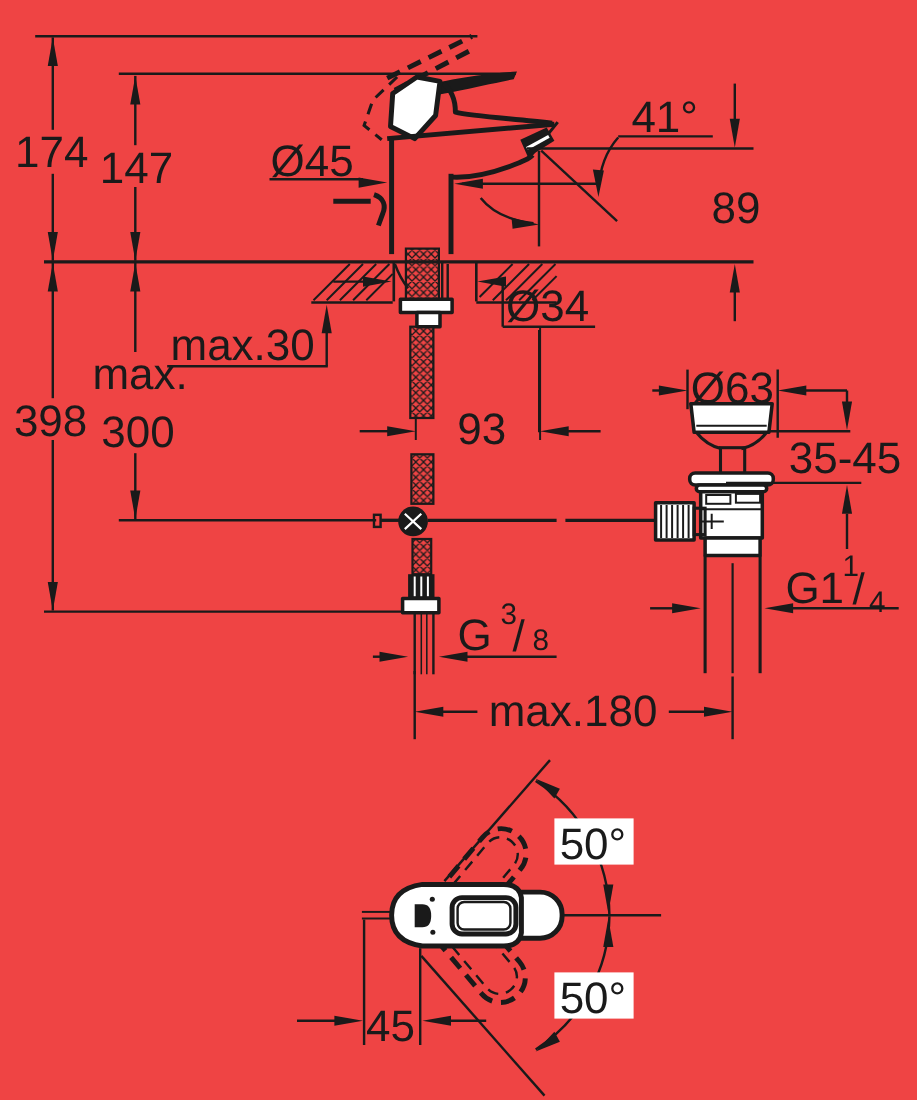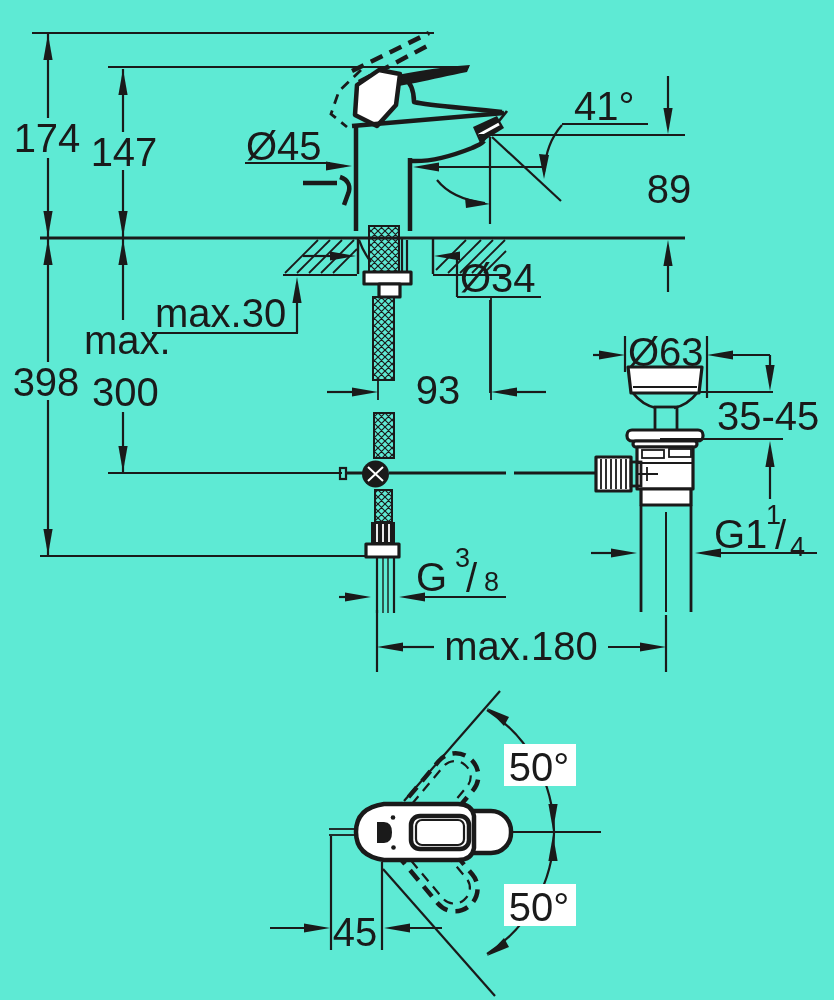--- a/index.html
+++ b/index.html
@@ -1,16 +1,16 @@
 <!DOCTYPE html>
 <html><head>
 <meta charset="utf-8">
 <style>
   html,body{margin:0;padding:0;background:#ffffff;}
-  .stage{position:relative;width:834px;height:1000px;background:#5eead4;overflow:hidden;}
+  .stage{position:relative;width:834px;height:1000px;background:#ef4444;overflow:hidden;}
   svg{display:block;}
   .ln{stroke:#1a1a1a;stroke-width:2.2;fill:none;stroke-linecap:butt;}
   .ln3{stroke:#1a1a1a;stroke-width:3;fill:none;}
   .med{stroke:#1a1a1a;stroke-width:2.8;fill:none;}
   .thick{stroke:#1a1a1a;stroke-width:4.5;fill:none;stroke-linejoin:round;}
   .thickw{stroke:#1a1a1a;stroke-width:4.5;fill:#ffffff;stroke-linejoin:round;}
   .medw{stroke:#1a1a1a;stroke-width:3.2;fill:#ffffff;stroke-linejoin:round;}
   .thin{stroke:#1a1a1a;stroke-width:1.8;fill:none;}
   .fillb{fill:#1a1a1a;stroke:none;}
   .whiteln{stroke:#ffffff;fill:none;}

